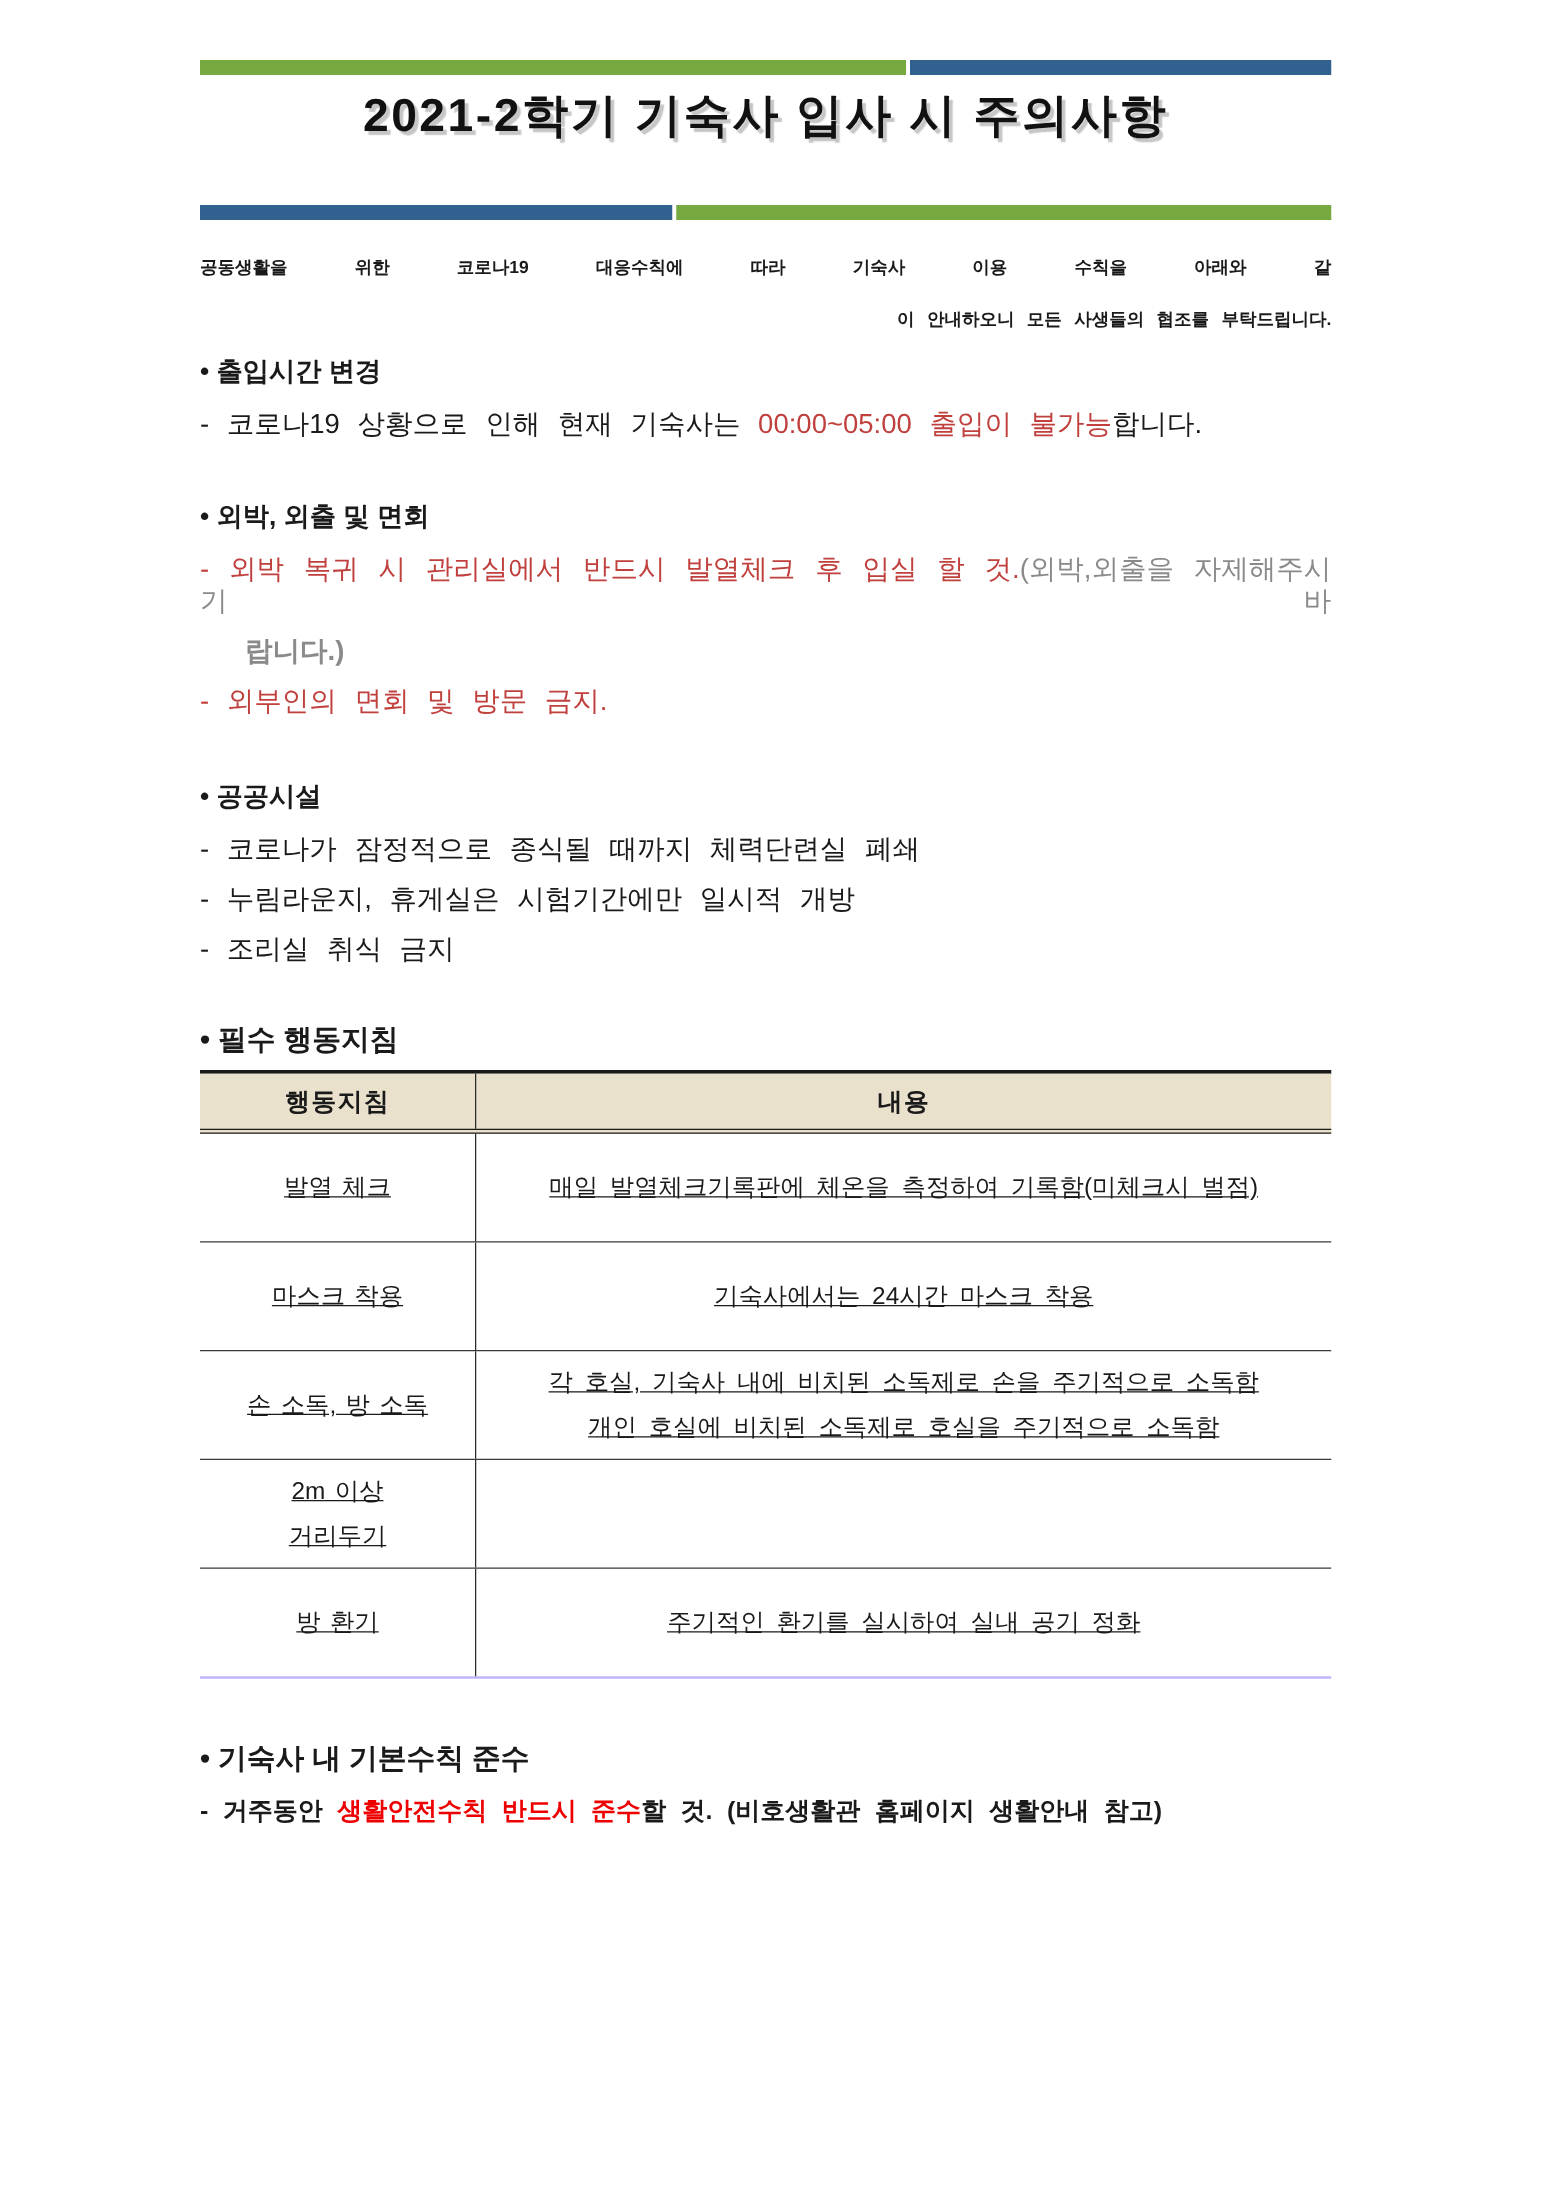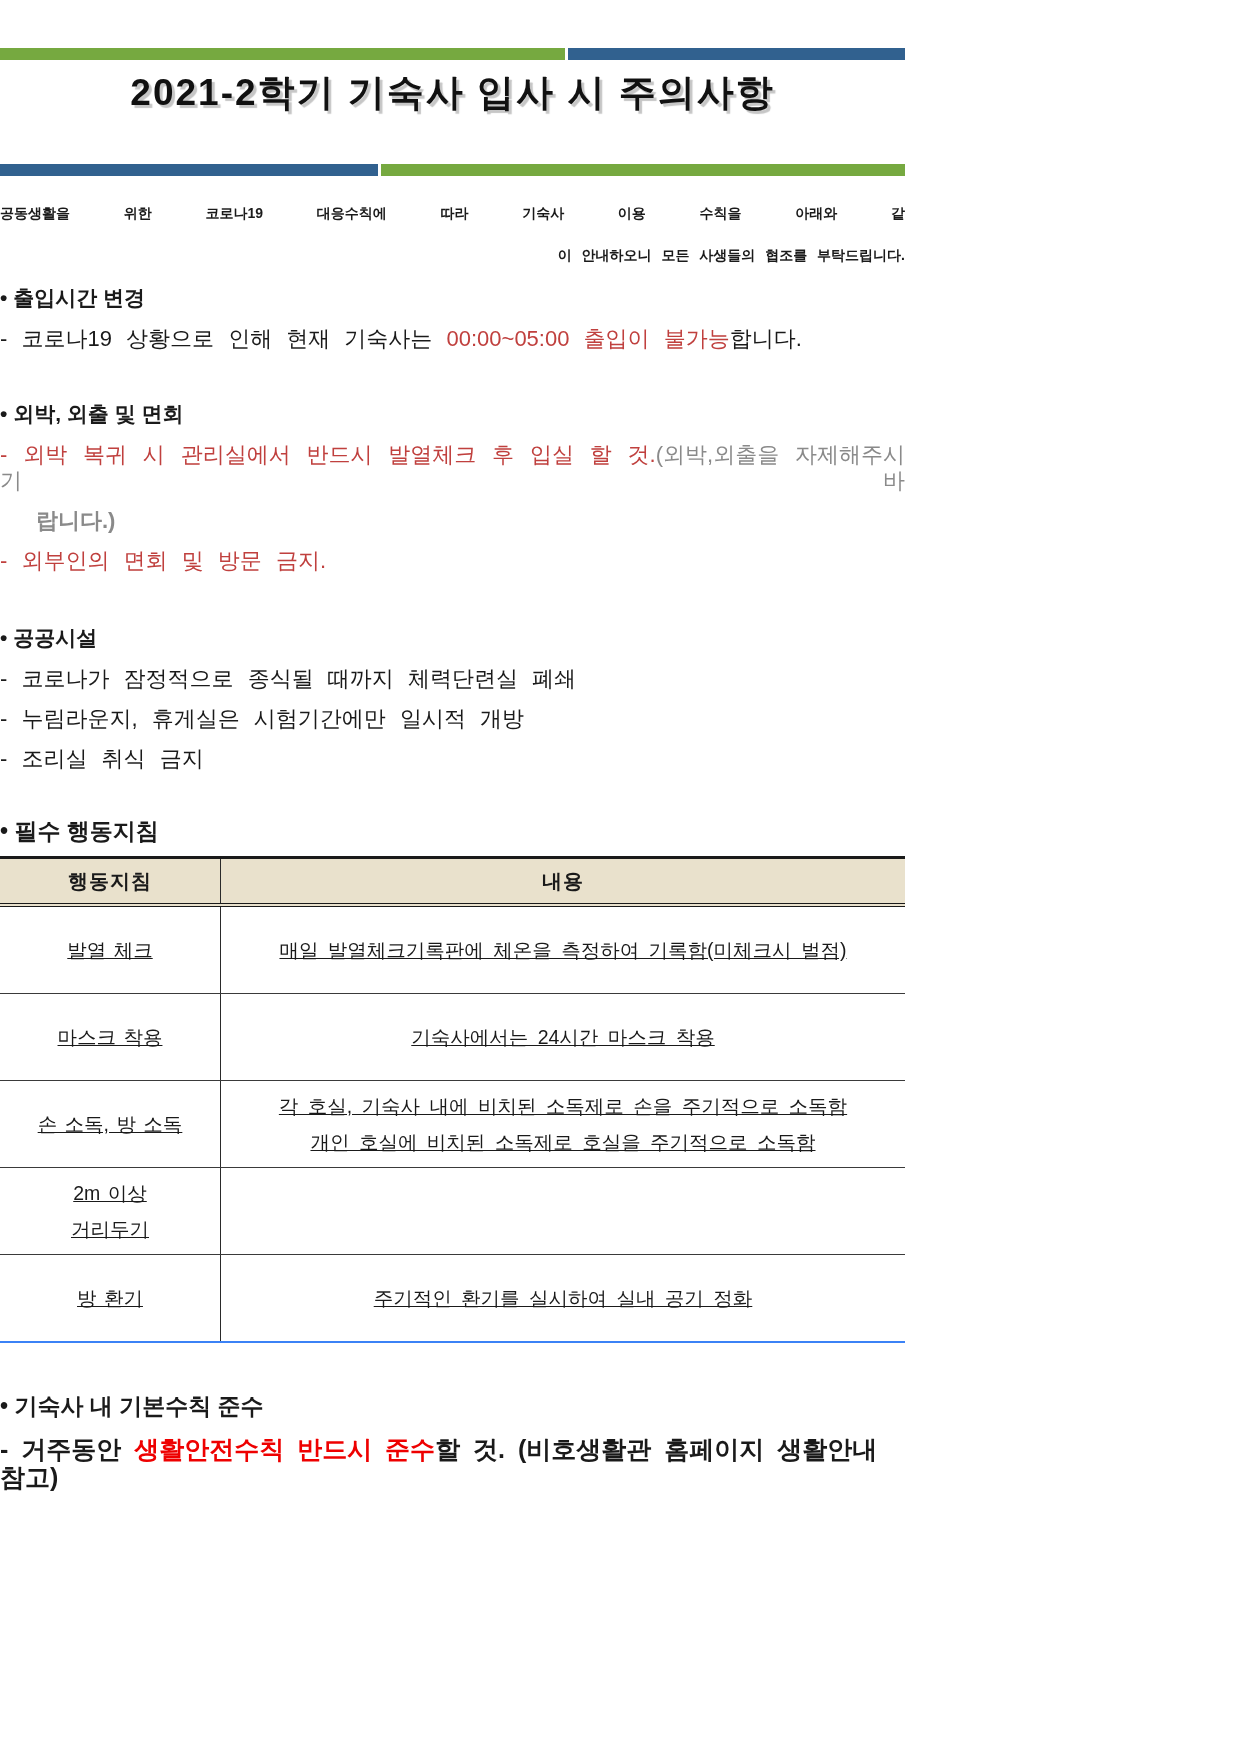--- a/index.html
+++ b/index.html
@@ -7,21 +7,21 @@
         font-family:"Liberation Sans",sans-serif;color:#1a1a1a;overflow:hidden;}
 
   
   .header{display:flex;align-items:flex-start;padding:100px 175px 0 175px;}
   .logo{display:flex;align-items:center;gap:9px;flex:0 0 auto;}
   .logo-text{display:flex;flex-direction:column;}
   .logo-ko{font-size:25px;font-weight:bold;letter-spacing:2px;color:#141414;line-height:1.05;}
   .logo-en{font-size:10.5px;font-weight:bold;letter-spacing:1.6px;color:#3e3e3e;margin-top:3px;}
   .dotline{flex:1 1 auto;border-top:2px dotted #c2c2c2;margin-top:30px;margin-left:8px;}
 
-  .content{width:905px;}
+  .content{margin-left:160px;width:905px;}
 
   
   .bar{display:flex;height:12px;}
   .bar .gap{width:3px;background:#ffffff;}
   .bar1{margin-top:48px;}
   .bar1 .s1{width:565px;background:var(--green);}
   .bar1 .s2{flex:1;background:var(--blue);}
   .bar2{margin-top:44px;}
   .bar2 .s1{width:378px;background:var(--blue);}
   .bar2 .s2{flex:1;background:var(--green);}
@@ -36,34 +36,34 @@
   .sec-h{font-size:21px;font-weight:bold;line-height:28px;margin:0;}
   .sec-h.big{font-size:23px;line-height:30px;}
   .mt8{margin-top:8px;}   .mt44{margin-top:44px;} .mt48{margin-top:48px;} .mt50{margin-top:50px;}
   .item{font-size:22px;line-height:26px;margin-top:14px;word-spacing:8px;}
   .red{color:var(--red);}
   .red2{color:var(--bright_red);}
   .gray{color:var(--gray);}
   .indent{padding-left:36px;font-weight:bold;}
 
   
-  .gtable{margin-top:10px;width:905px;border-top:3px solid #1a1a1a;border-bottom:2px solid #3b82f6;}
+  .gtable{margin-top:10px;width:905px;border-top:3px solid #1a1a1a;border-bottom:2px solid #c4b5fd;}
   .thead{display:flex;background:var(--table_header_bg);border-bottom:4px double #1a1a1a;height:44px;
          font-weight:bold;font-size:20px;}
   .th{display:flex;align-items:center;justify-content:center;letter-spacing:1px;}
   .th1{width:220px;border-right:1.5px solid #2a2a2a;}
   .th2{flex:1;}
   .tr{display:flex;height:86px;font-size:19.5px;}
   .tr + .tr{border-top:1px solid #3a3a3a;}
   .td{display:flex;flex-direction:column;justify-content:center;align-items:center;text-align:center;}
   .td1{width:220px;border-right:1.5px solid #2a2a2a;word-spacing:2px;}
   .td2{flex:1;word-spacing:4px;}
   .cline{line-height:36px;text-decoration:underline;}
 
-  .footer-item{font-size:25px;font-weight:bold;margin-top:14px;word-spacing:6px;line-height:28px;}
+  .footer-item{font-size:20px;font-weight:bold;margin-top:14px;word-spacing:6px;line-height:28px;}
 </style>
 </head>
 <body>
 
 <div class="page">
 
 
   <div class="content">
 
     <div class="bar bar1">

